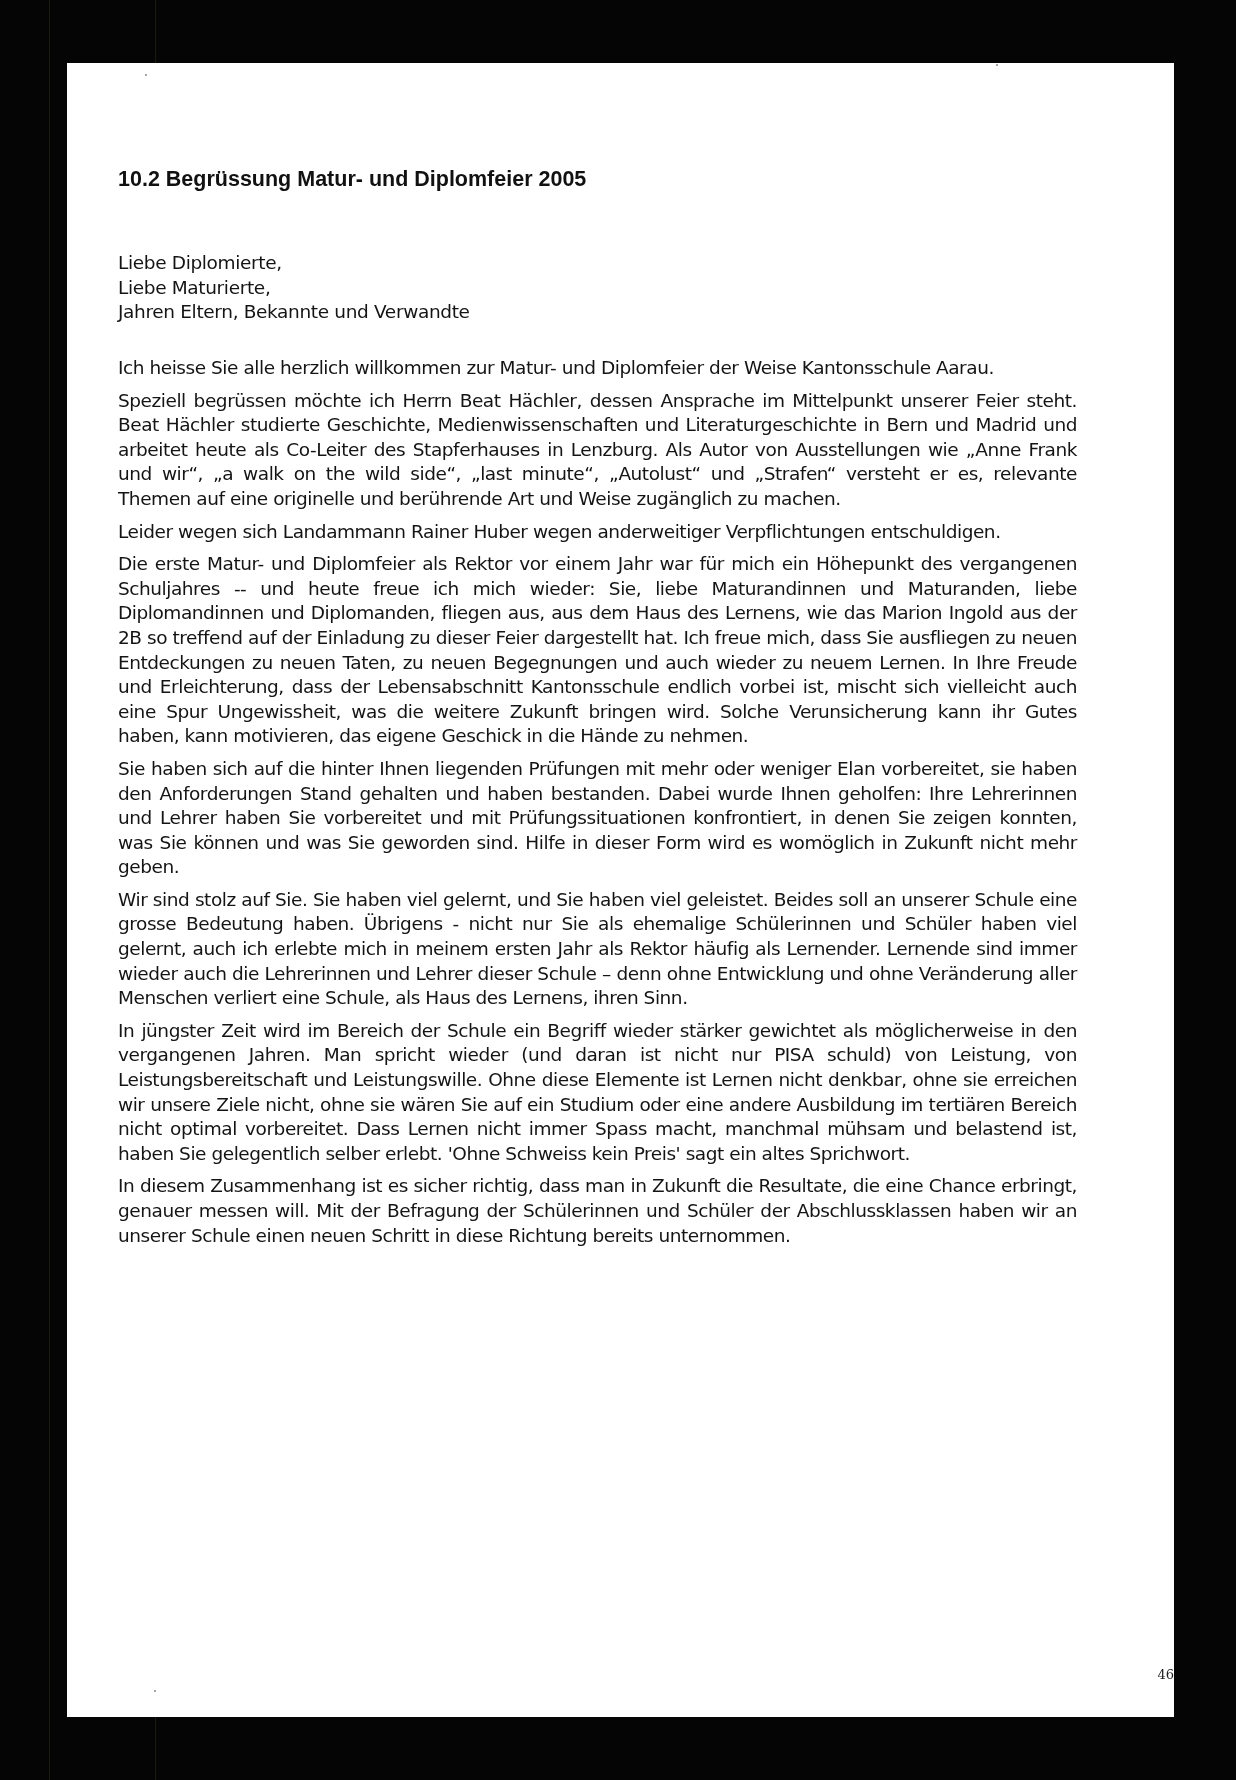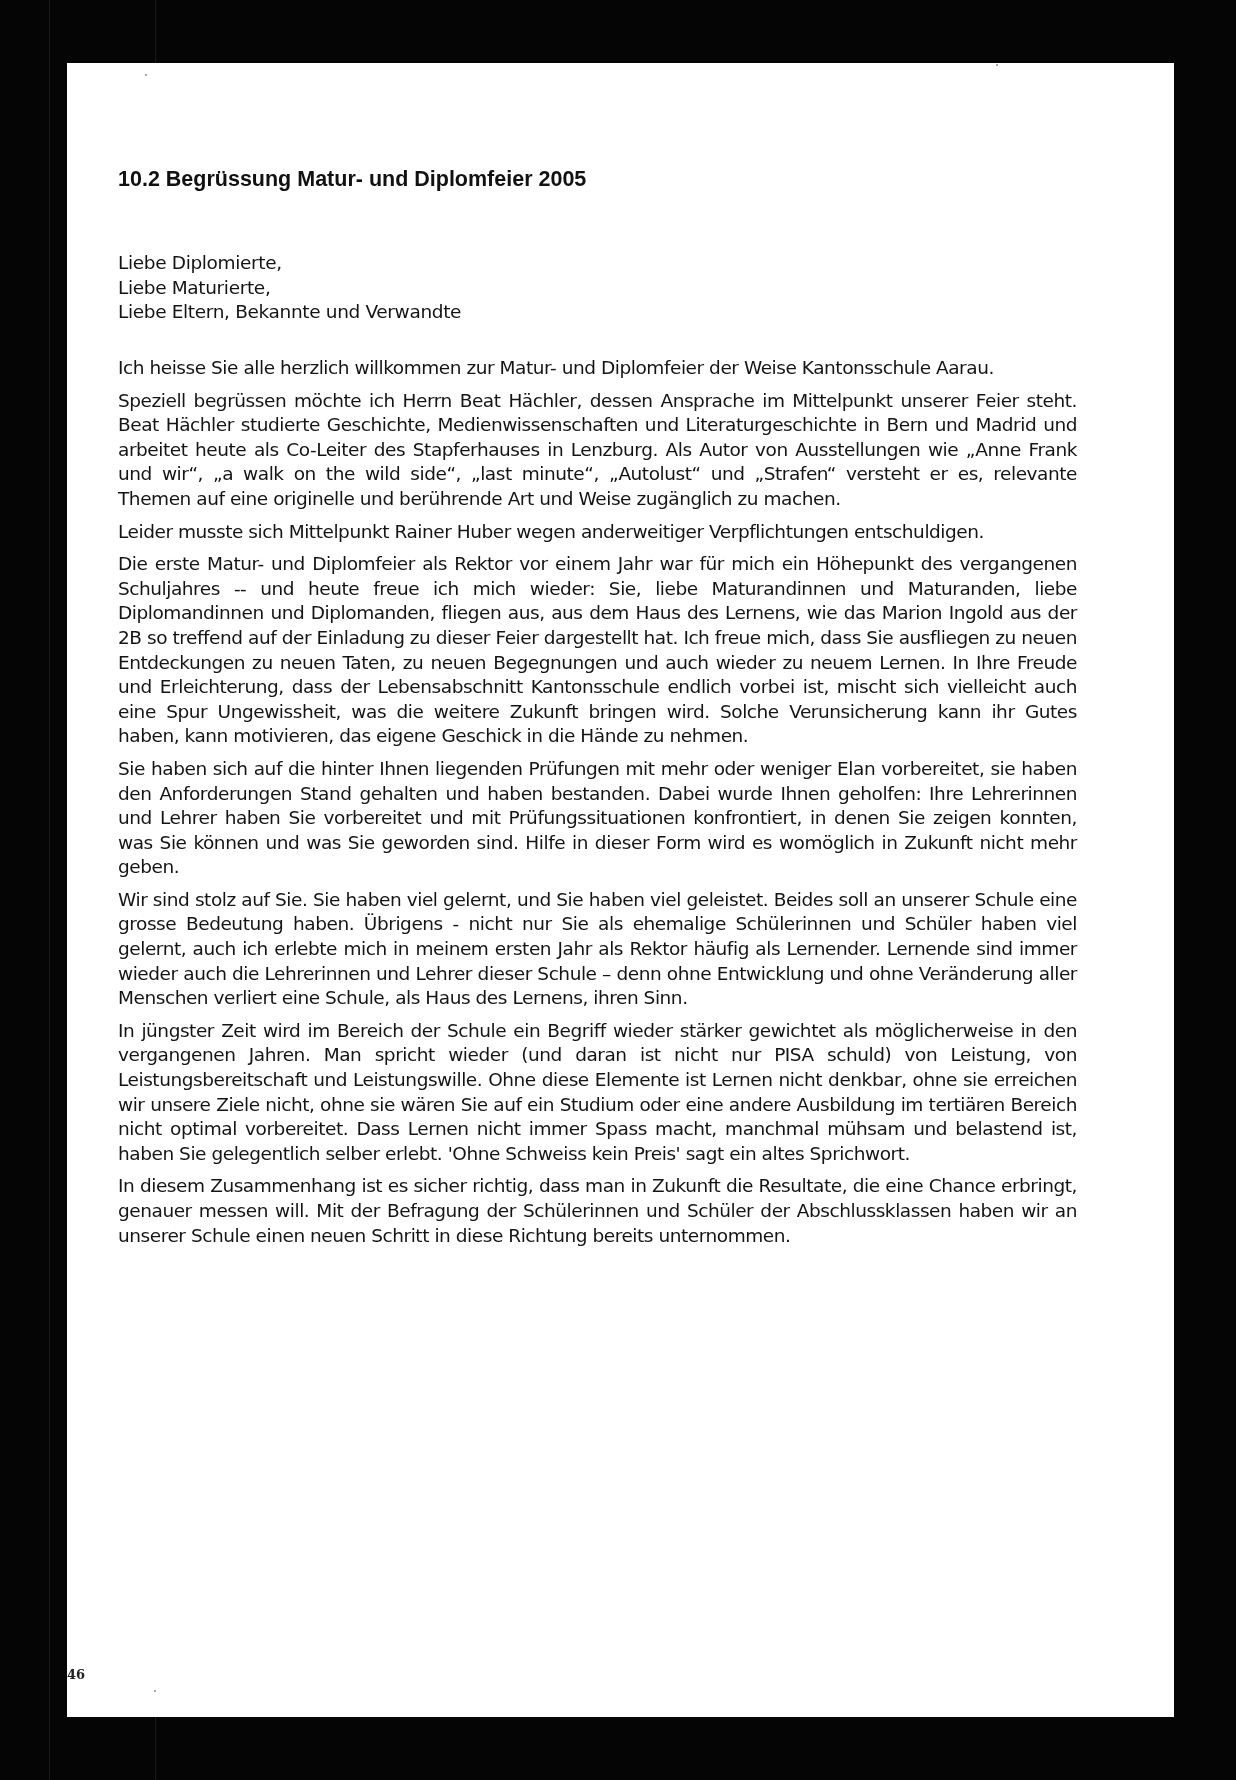--- a/index.html
+++ b/index.html
@@ -74,25 +74,24 @@
       text-align: justify;
       letter-spacing: -0.45px;
       word-spacing: 0px;
       hyphens: manual;
     }
     .page-number {
       position: absolute;
       left: 0;
       right: 0;
       top: 1604px;
-      text-align: left;
+      text-align: right;
       font-family: "DejaVu Serif", serif;
       font-size: 13px;
       color: #222;
-      font-weight: bold;
     }
     .speck {
       position: absolute;
       width: 2px;
       height: 2px;
       background: #888;
       border-radius: 1px;
     }
   </style>
 </head>
@@ -105,27 +104,27 @@
   <span class="speck" style="left:78px; top:11px;"></span>
   <span class="speck" style="left:87px; top:1627px;"></span>
   <span class="speck" style="left:929px; top:1px;"></span>
 
   <div class="content">
     <h1 class="heading">10.2 Begrüssung Matur- und Diplomfeier 2005</h1>
 
     <div class="salutation">
       <div>Liebe Diplomierte,</div>
       <div>Liebe Maturierte,</div>
-      <div>Liebe Eltern, Bekannte und Verwandte</div>
+      <div>Jahren Eltern, Bekannte und Verwandte</div>
     </div>
 
     <div class="body-text">
       <p>Ich heisse Sie alle herzlich willkommen zur Matur- und Diplomfeier der Weise Kantonsschu­le Aarau.</p>
       <p>Speziell begrüssen möchte ich Herrn Beat Hächler, dessen Ansprache im Mittelpunkt unse­rer Feier steht. Beat Hächler studierte Geschichte, Medienwissenschaften und Literaturge­schichte in Bern und Madrid und arbeitet heute als Co-Leiter des Stapferhauses in Lenz­burg. Als Autor von Ausstellungen wie „Anne Frank und wir“, „a walk on the wild side“, „last minute“, „Autolust“ und „Strafen“ versteht er es, relevante Themen auf eine originelle und berührende Art und Weise zugänglich zu machen.</p>
-      <p>Leider musste sich Mittelpunkt Rainer Huber wegen anderweitiger Verpflichtungen ent­schuldigen.</p>
+      <p>Leider wegen sich Landammann Rainer Huber wegen anderweitiger Verpflichtungen ent­schuldigen.</p>
       <p>Die erste Matur- und Diplomfeier als Rektor vor einem Jahr war für mich ein Höhepunkt des vergangenen Schuljahres -- und heute freue ich mich wieder: Sie, liebe Maturandinnen und Maturanden, liebe Diplomandinnen und Diplomanden, fliegen aus, aus dem Haus des Lernens, wie das Marion Ingold aus der 2B so treffend auf der Einladung zu dieser Feier dargestellt hat. Ich freue mich, dass Sie ausfliegen zu neuen Entdeckungen zu neuen Ta­ten, zu neuen Begegnungen und auch wieder zu neuem Lernen. In Ihre Freude und Er­leichterung, dass der Lebensabschnitt Kantonsschule endlich vorbei ist, mischt sich viel­leicht auch eine Spur Ungewissheit, was die weitere Zukunft bringen wird. Solche Verunsi­cherung kann ihr Gutes haben, kann motivieren, das eigene Geschick in die Hände zu nehmen.</p>
       <p>Sie haben sich auf die hinter Ihnen liegenden Prüfungen mit mehr oder weniger Elan vor­bereitet, sie haben den Anforderungen Stand gehalten und haben bestanden. Dabei wurde Ihnen geholfen: Ihre Lehrerinnen und Lehrer haben Sie vorbereitet und mit Prü­fungssituationen konfrontiert, in denen Sie zeigen konnten, was Sie können und was Sie geworden sind. Hilfe in dieser Form wird es womöglich in Zukunft nicht mehr geben.</p>
       <p>Wir sind stolz auf Sie. Sie haben viel gelernt, und Sie haben viel geleistet. Beides soll an un­serer Schule eine grosse Bedeutung haben. Übrigens - nicht nur Sie als ehemalige Schüle­rinnen und Schüler haben viel gelernt, auch ich erlebte mich in meinem ersten Jahr als Rektor häufig als Lernender. Lernende sind immer wieder auch die Lehrerinnen und Lehrer dieser Schule – denn ohne Entwicklung und ohne Veränderung aller Menschen verliert eine Schule, als Haus des Lernens, ihren Sinn.</p>
       <p>In jüngster Zeit wird im Bereich der Schule ein Begriff wieder stärker gewichtet als mögli­cherweise in den vergangenen Jahren. Man spricht wieder (und daran ist nicht nur PISA schuld) von Leistung, von Leistungsbereitschaft und Leistungswille. Ohne diese Elemente ist Lernen nicht denkbar, ohne sie erreichen wir unsere Ziele nicht, ohne sie wären Sie auf ein Studium oder eine andere Ausbildung im tertiären Bereich nicht optimal vorbereitet. Dass Lernen nicht immer Spass macht, manchmal mühsam und belastend ist, haben Sie gelegentlich selber erlebt. 'Ohne Schweiss kein Preis' sagt ein altes Sprichwort.</p>
       <p>In diesem Zusammenhang ist es sicher richtig, dass man in Zukunft die Resultate, die eine Chance erbringt, genauer messen will. Mit der Befragung der Schülerinnen und Schüler der Abschlussklassen haben wir an unserer Schule einen neuen Schritt in diese Richtung be­reits unternommen.</p>
     </div>
   </div>
 
   <div class="page-number">46</div>
 </div>

